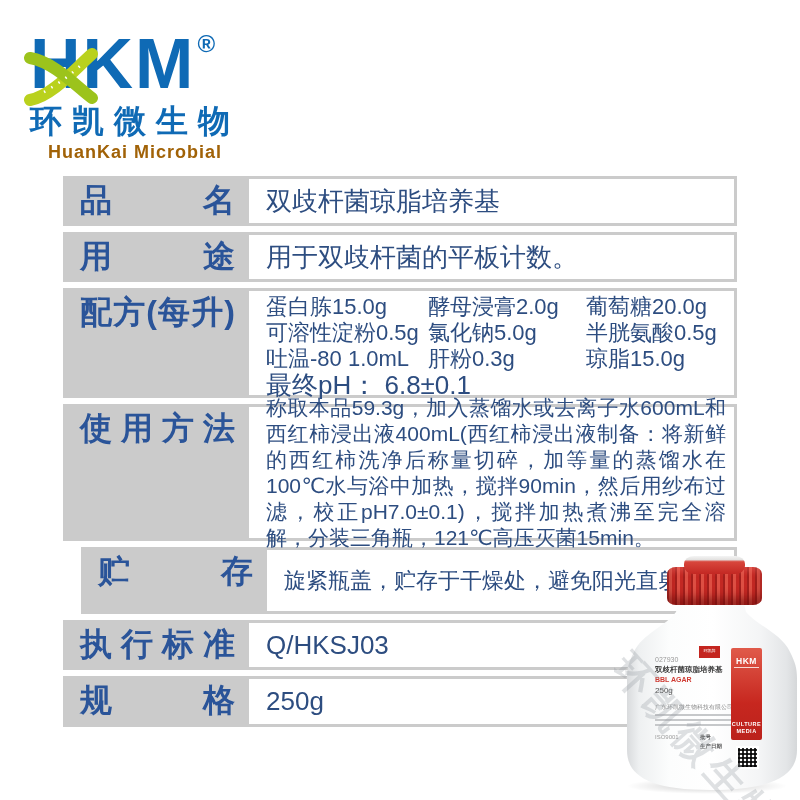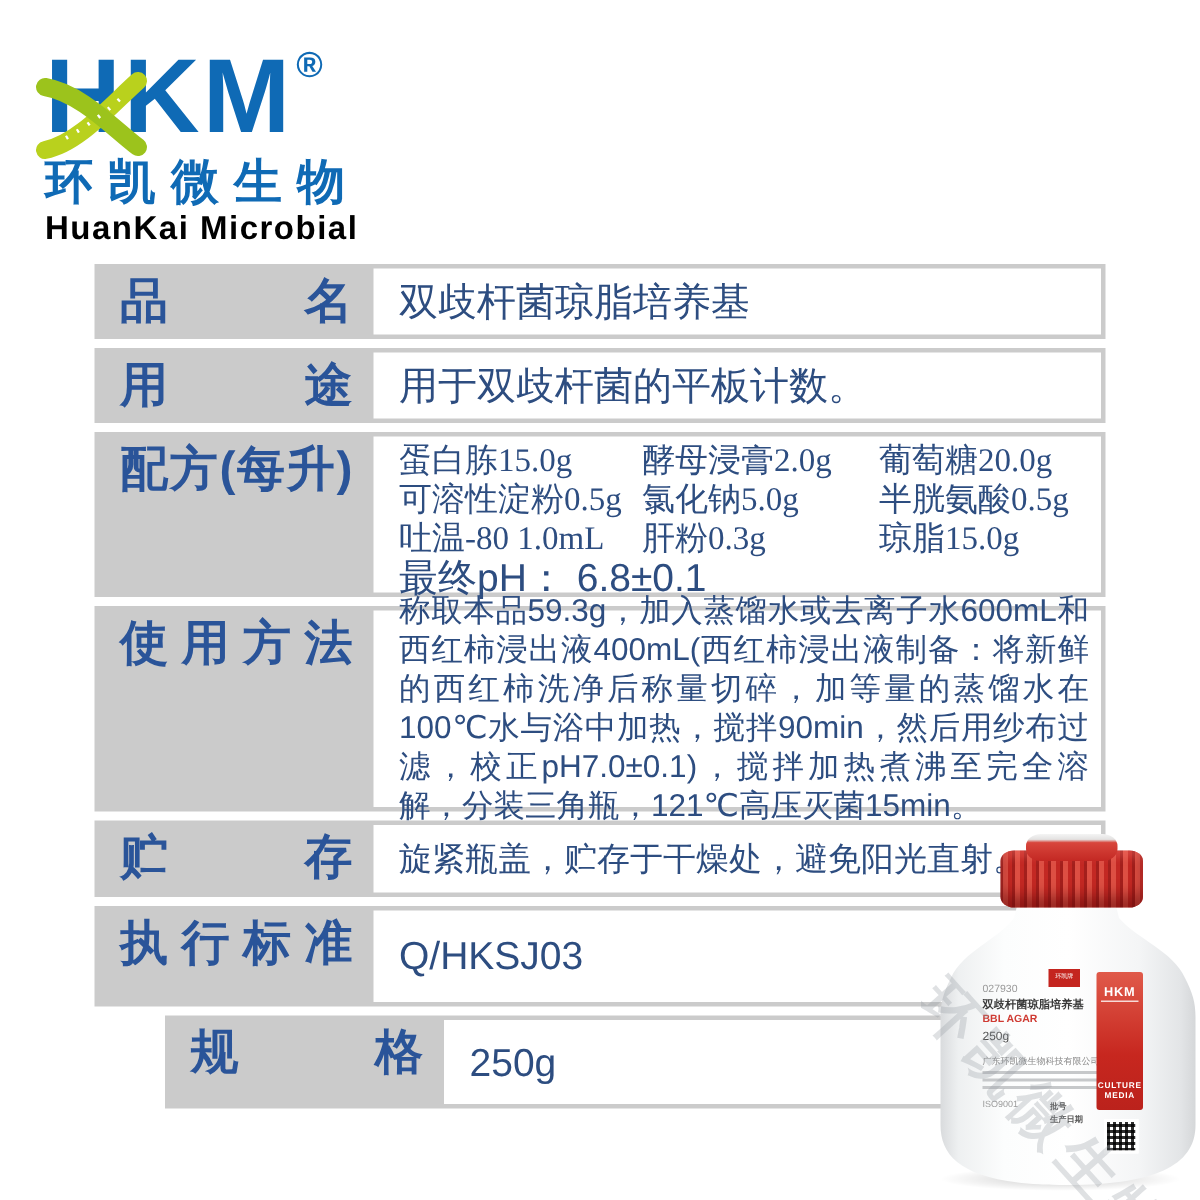--- a/index.html
+++ b/index.html
@@ -7,36 +7,36 @@
   body { font-family:"Liberation Sans","DejaVu Sans",sans-serif; }
   .page { position:relative; width:800px; height:800px; background:#fff; overflow:hidden; }
 
   
   .logo { position:absolute; left:30px; top:28px; }
   .logo-row { position:relative; display:flex; align-items:flex-start; }
   .logo-hkm { font-size:70px; line-height:72px; font-weight:800; color:#0f6ab5; letter-spacing:2px; }
   .logo-reg { font-size:24px; font-weight:700; color:#0f6ab5; margin-top:2px; margin-left:2px; }
   .helix { position:absolute; left:-8px; top:20px; width:92px; height:58px; pointer-events:none; }
   .logo-cn { margin-top:4px; font-size:32px; line-height:34px; font-weight:700; color:#0f6ab5; letter-spacing:10px; }
-  .logo-en { margin-top:2px; font-size:22px; line-height:24px; font-weight:700; color:#000000; letter-spacing:1px; }
+  .logo-en { margin-top:2px; font-size:18px; line-height:24px; font-weight:700; color:#a16207; letter-spacing:1px;text-align:center; }
 
   
   .info-table { position:absolute; left:63px; top:176px; width:674px; }
   .row { display:flex; background:#cbcbcb; padding:3px; margin-bottom:6px; }
   .r1,.r2 { height:50px; } .r3 { height:110px; } .r4 { height:137px; }
-  .r5 { height:51px; } .r6 { height:67px; } .r7 { height:62px;margin-left:47px; }
+  .r5 { height:67px;margin-left:18px; } .r6 { height:50px; } .r7 { height:51px; }
   .label-cell { width:183px; display:flex; align-items:flex-start; }
   .label-text { width:100%; padding:0 14px; font-size:32px; font-weight:700; color:#2a5499;
                 text-align:justify; text-align-last:justify; text-justify:inter-character; }
   .value-cell { flex:1; background:#ffffff; display:flex; align-items:center;
                 padding-left:17px; padding-right:8px; color:#2d4d80; }
   .v-lg { font-size:26px; }
   .v-md { font-size:22px; }
   .formula-cell { display:block; padding-top:3px; }
-  .f-grid { display:grid; grid-template-columns:162px 158px auto; font-size:22px; line-height:26px; color:#2d4d80;font-family:Liberation Serif, serif; }
+  .f-grid { display:grid; grid-template-columns:162px 158px auto; font-size:22px; line-height:26px; color:#2d4d80; }
   .f-ph { font-size:26px; line-height:26px; color:#2d4d80; }
   .usage-text { font-size:21px; line-height:26px; text-align:justify; color:#2d4d80; }
 
   
   .bottle { position:absolute; left:614px; top:550px; width:186px; height:250px; overflow:hidden; }
   .bottle-shadow { position:absolute; left:12px; top:228px; width:162px; height:16px;
                    background:radial-gradient(ellipse at center, rgba(0,0,0,.20) 0%, rgba(0,0,0,0) 70%); }
   .bottle-svg { position:absolute; left:10px; top:54px; width:176px; height:190px; }
   .cap-top { position:absolute; left:70px; top:6px; width:61px; height:18px; border-radius:10px/8px;
              background:linear-gradient(180deg,#f4f4f4 0%,#e3e2e1 20%,#d8463c 32%,#c32823 100%); }

